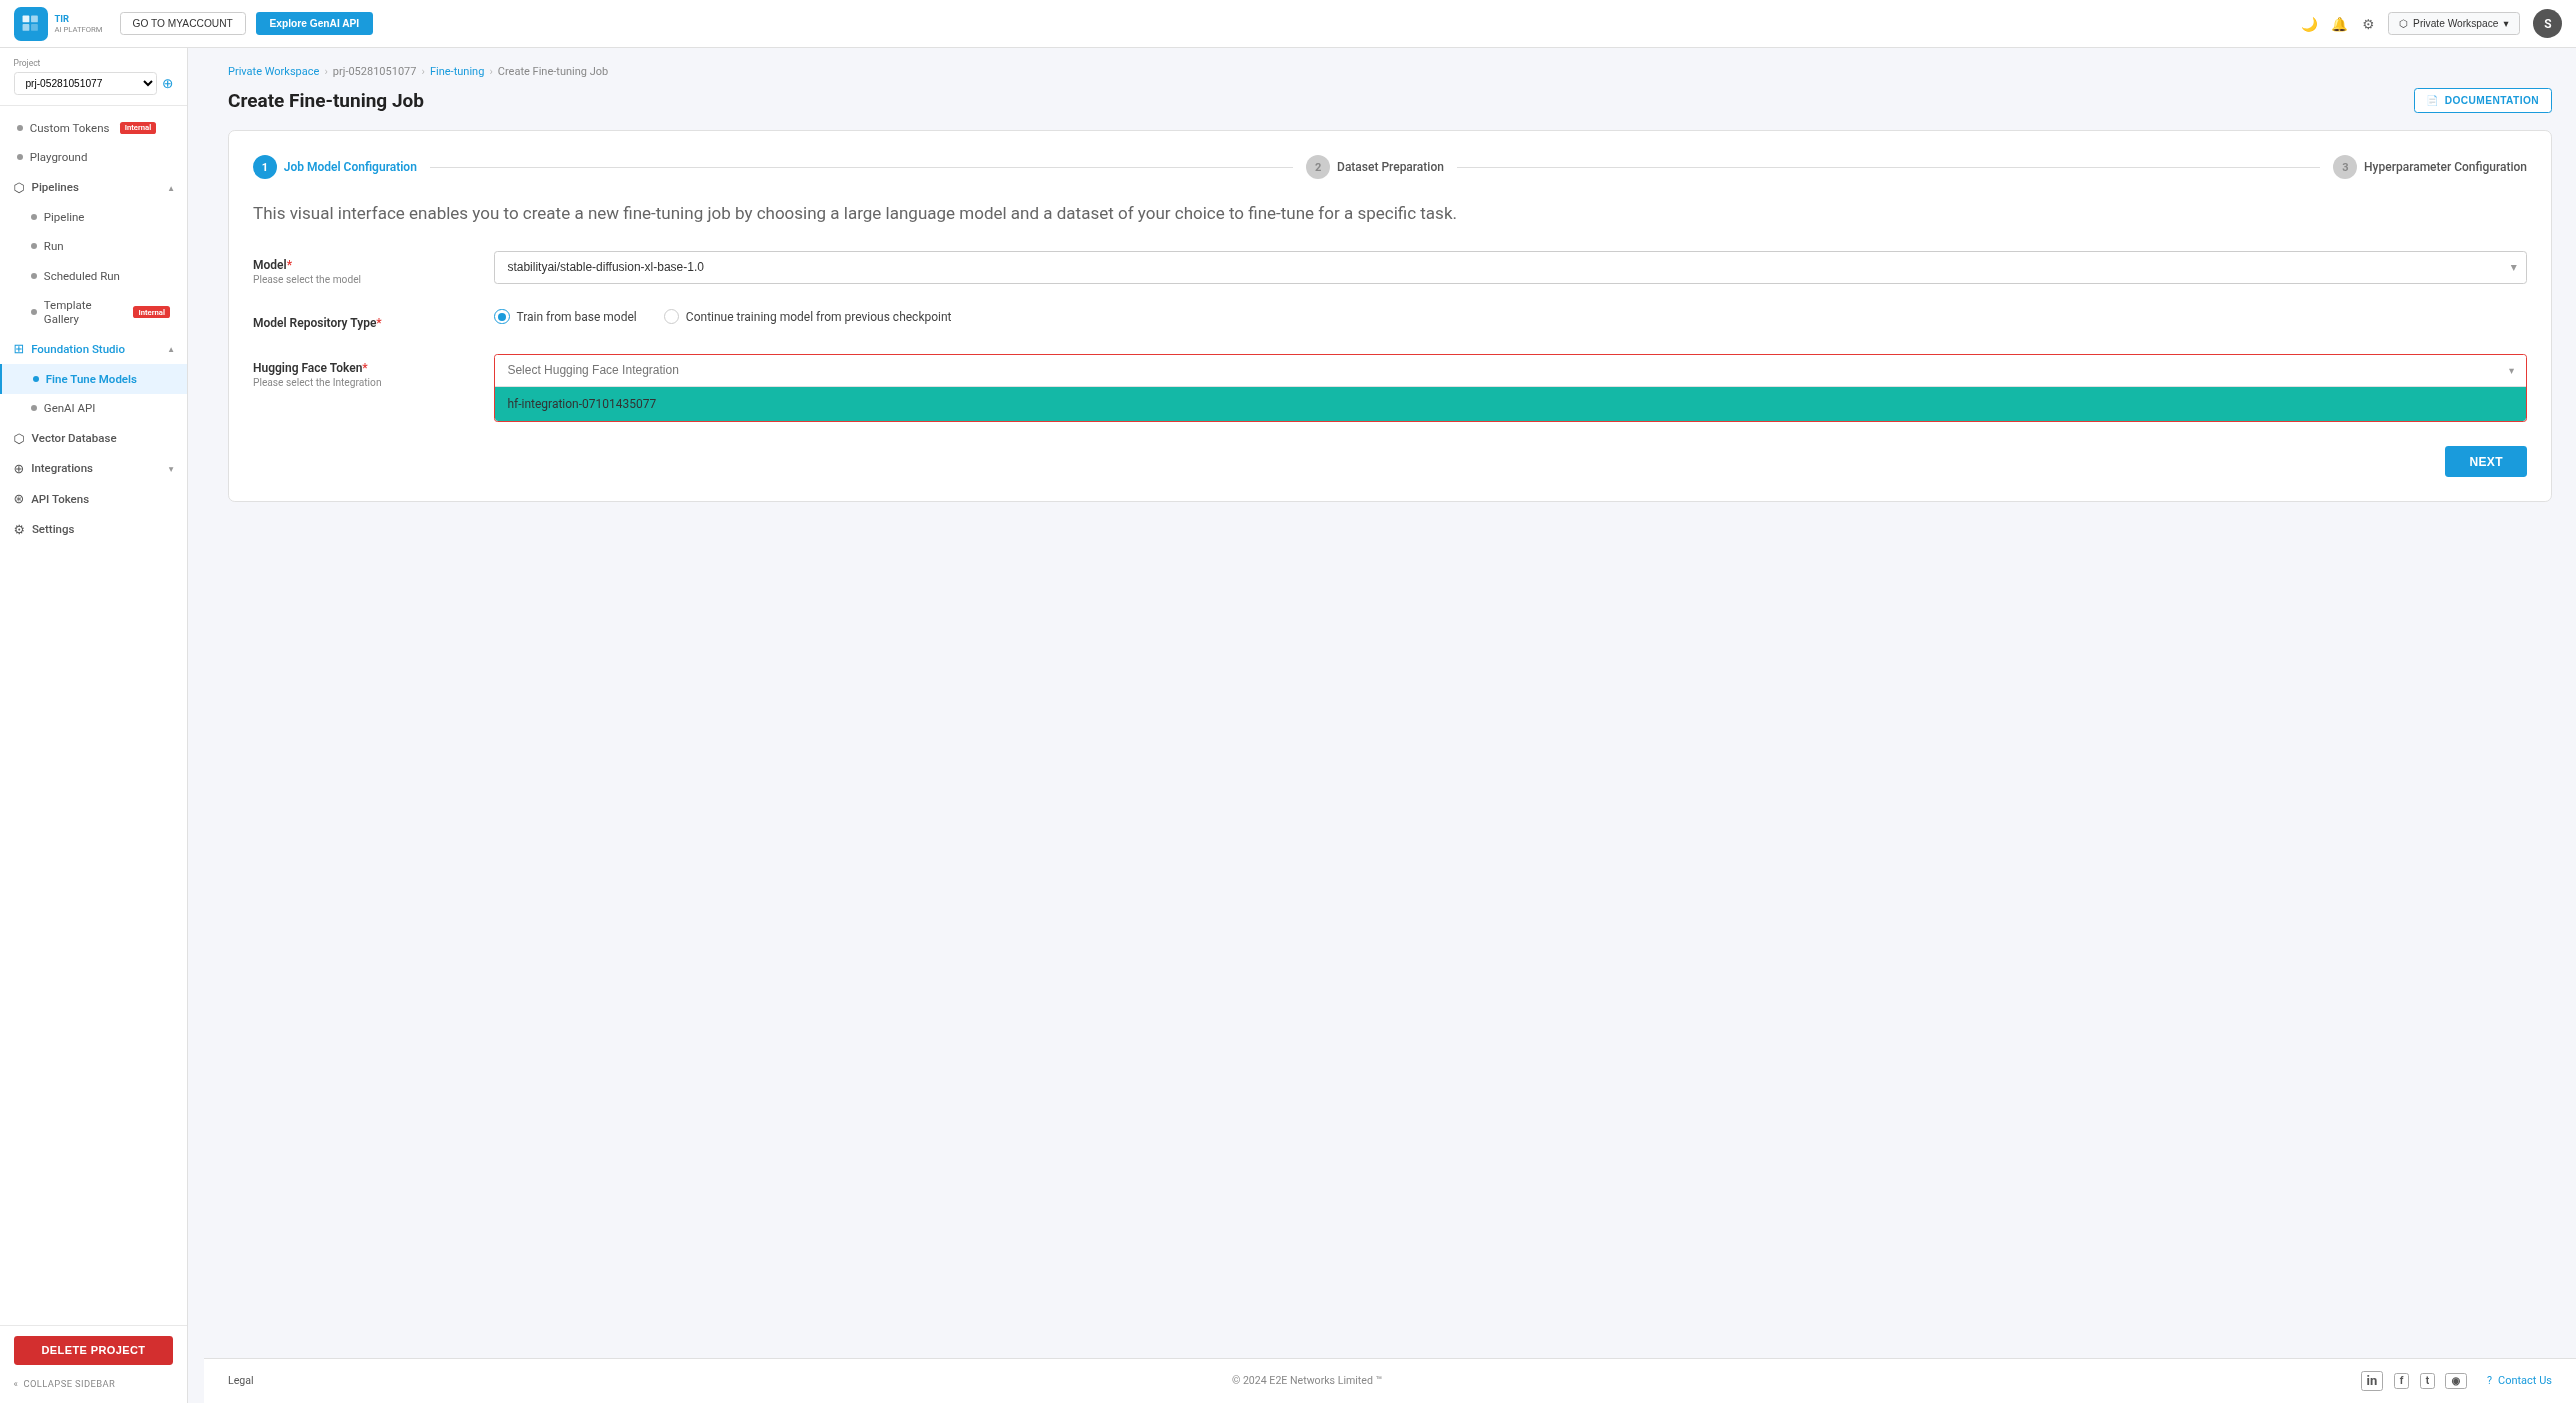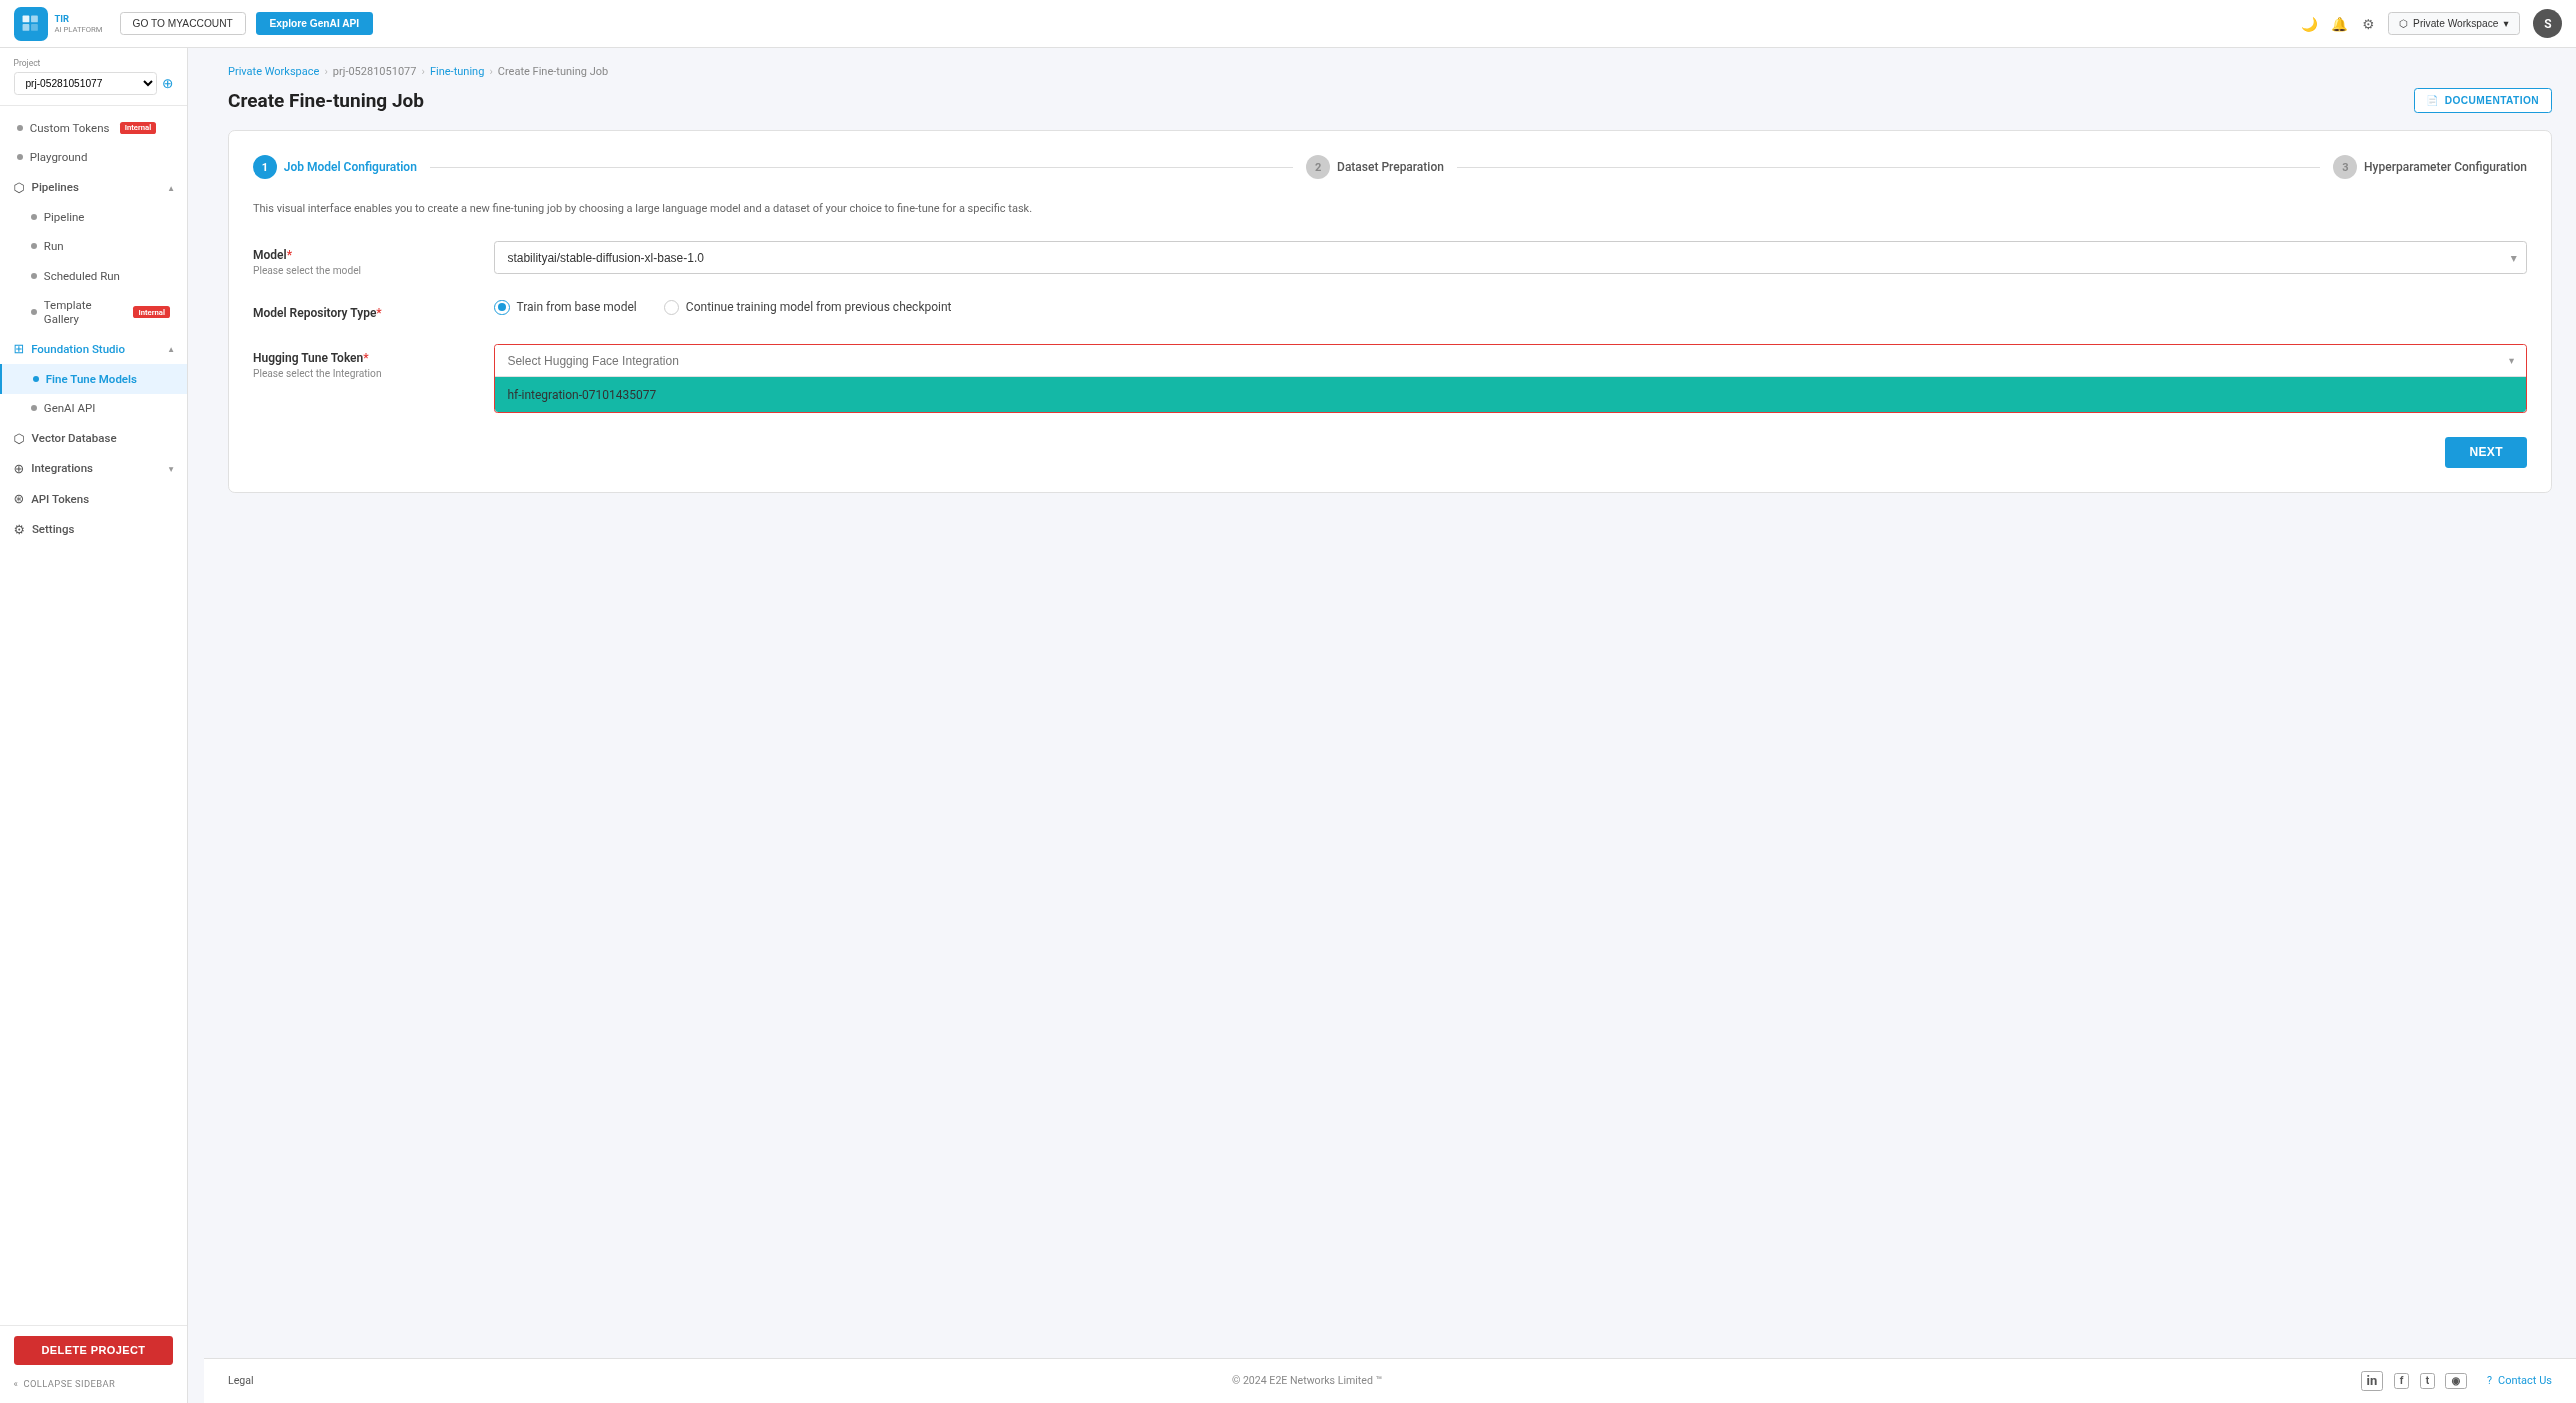--- a/index.html
+++ b/index.html
@@ -295,21 +295,21 @@
     .step-label.active { color: #1a9bdc; font-weight: 600; }
     .step-line {
       flex: 1;
       height: 0.9px;
       background: #ddd;
       margin: 0 13.6px;
     }
 
     
     .wizard-description {
-      font-size: 11px;
+      font-size: 17px;
       color: #666;
       margin-bottom: 24px;
       line-height: 1.6;
     }
 
     
     .form-row {
       display: flex;
       align-items: flex-start;
       margin-bottom: 24px;
@@ -672,21 +672,21 @@
                 <div class="radio-circle"></div>
                 <span>Continue training model from previous checkpoint</span>
               </label>
             </div>
           </div>
         </div>
 
         <div class="form-row">
           <div class="form-label-col">
             <div class="form-label">
-              <span>Hugging Tune Token</span><span class="req">*</span>
+              <span>Hugging Face Token</span><span class="req">*</span>
             </div>
             <div class="form-hint">Please select the Integration</div>
           </div>
           <div class="form-control-col">
             <div class="hf-dropdown-wrapper">
               <div class="hf-select-trigger">
                 <input type="text" placeholder="Select Hugging Face Integration" readonly="" style="cursor: pointer;">
                 <span class="hf-select-arrow">▾</span>
               </div>
               <div class="hf-dropdown-list">

